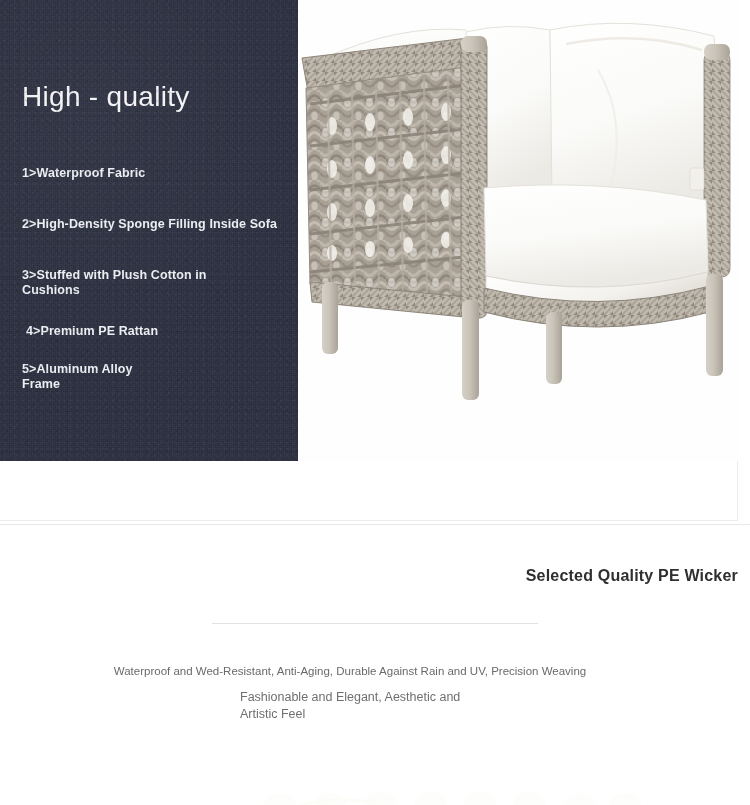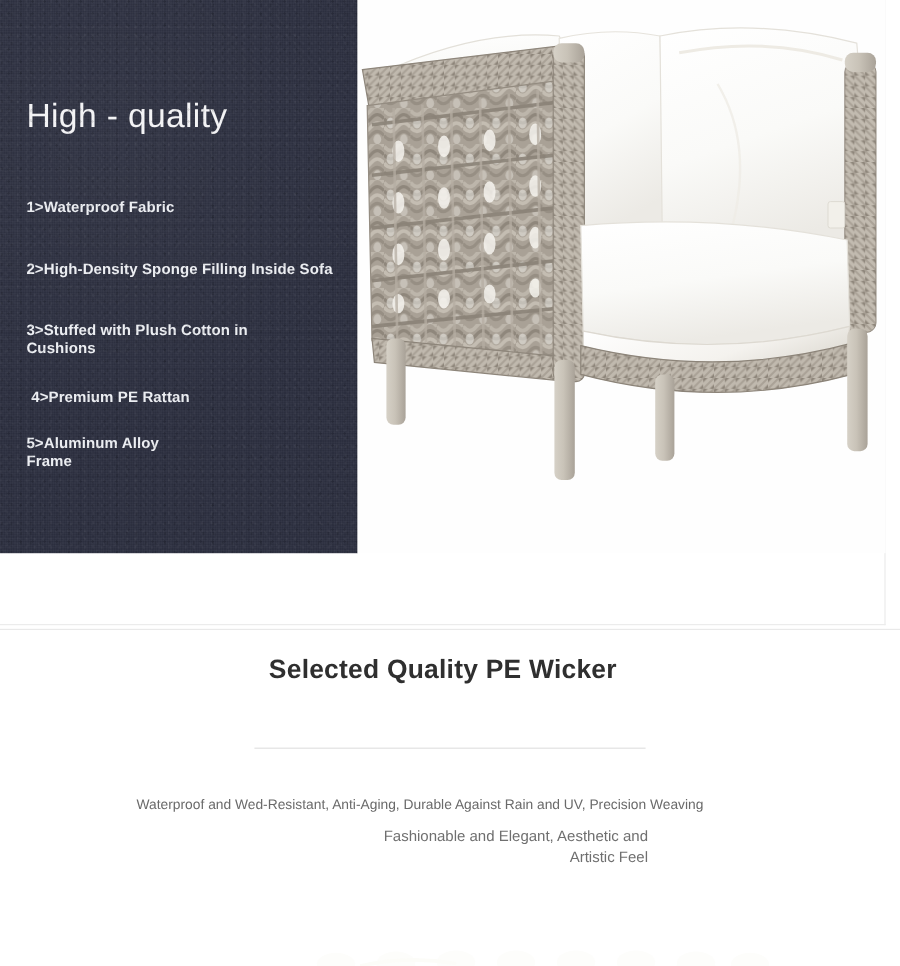--- a/index.html
+++ b/index.html
@@ -70,35 +70,35 @@
   
   .section-rule{
     position:absolute; left:0; top:524px; width:750px; height:1px;
     background:#e9e9e9;
   }
 
   
   .sec2 { position:absolute; left:0; top:525px; width:750px; height:280px; background:#fff; }
 
   .sec2-title{
-    position:absolute; left:0; top:20px; width:738px;
-    text-align:center; font-size:22px; font-weight:bold;
+    position:absolute; left:0; top:42px; width:738px;
+    text-align:right; font-size:16px; font-weight:bold;
     color:#2f2f2f; letter-spacing:.2px;
   }
   .sec2-rule{
     position:absolute; left:212px; top:98px; width:326px; height:1px;
     background:#e2e2e2;
   }
   .sec2-line1{
     position:absolute; left:0; top:138px; width:700px;
     text-align:center; font-size:11.5px; color:#6a6a6a; line-height:1.45;
   }
   .sec2-line2{
     position:absolute; left:240px; top:689px; width:300px;
-    font-size:12.5px; color:#6f6f6f; line-height:1.33;text-align:right;
+    font-size:12.5px; color:#6f6f6f; line-height:1.33;
   }
   .sec2-bottom-img{
     position:absolute; left:250px; top:770px; width:400px; height:35px;
     overflow:hidden;
   }
 </style>
 </head>
 <body>
 
 <div id="page">

